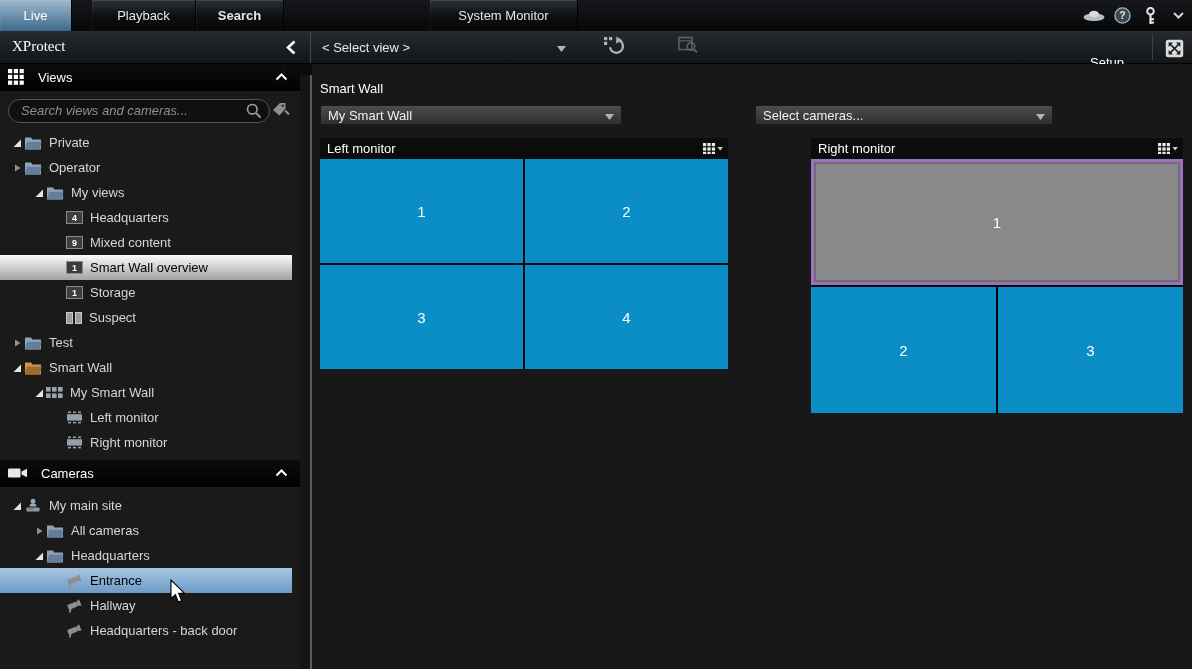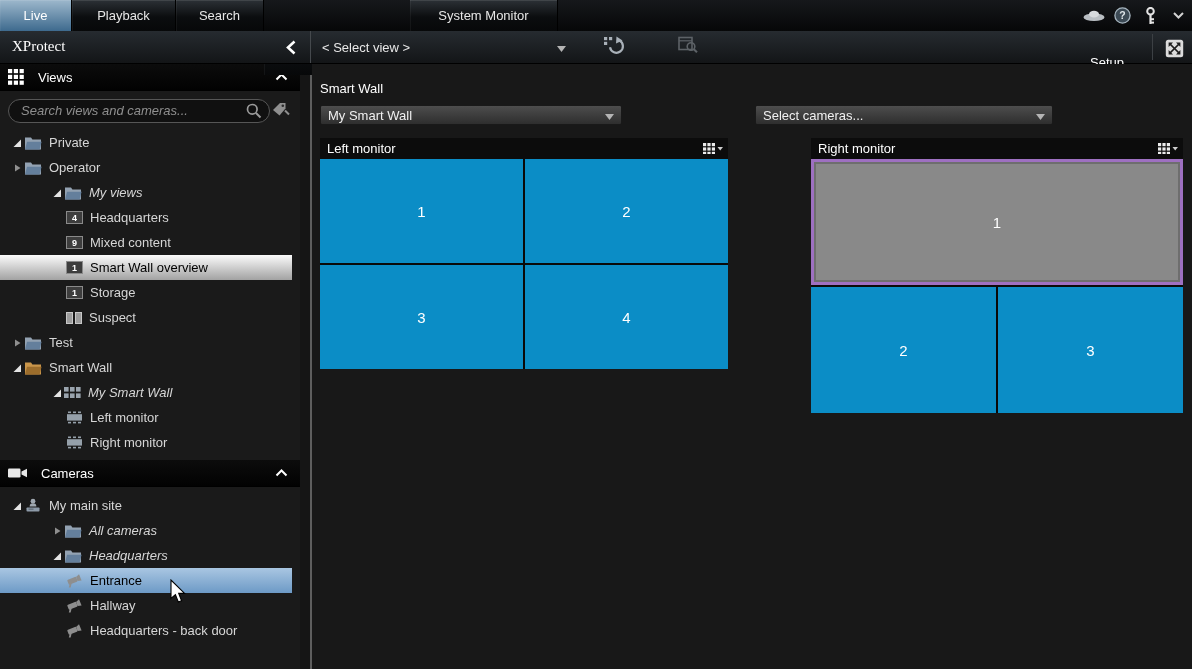--- a/index.html
+++ b/index.html
@@ -5,22 +5,22 @@
   *{margin:0;padding:0;box-sizing:border-box;}
   html,body{width:1192px;height:669px;overflow:hidden;}
   body{background:#181818;font-family:"Liberation Sans",sans-serif;position:relative;-webkit-font-smoothing:antialiased;}
 
   
   .tabbar{height:31px;background:linear-gradient(#16181b,#060708);display:flex;position:relative;}
   .tab{height:31px;display:flex;align-items:center;justify-content:center;color:#e6e6e6;font-size:13px;
        background:linear-gradient(#2c3136,#0b0d0f 55%,#070809);border-right:1px solid #000;
        box-shadow:inset 0 1px 0 rgba(255,255,255,.10),inset 1px 0 0 rgba(255,255,255,.05);cursor:pointer;}
   .tab:nth-child(1){width:72px;}
-  .tab:nth-child(2){width:104px;}
-  .tab:nth-child(3){width:88px;}
+  .tab:nth-child(2){width:104px;margin-left:20px;}
+  .tab:nth-child(3){width:88px;font-weight:bold;}
   .tab:nth-child(4){width:146px;margin-top:44px;}
   .tab:nth-child(5){width:148px;}
   .tab.active{background:linear-gradient(var(--tab-active-top,#9db8cc),var(--tab-active-bottom,#3e6a8e));color:#fff;}
   .tab-icons{position:absolute;right:0;top:0;height:31px;display:flex;align-items:center;}
   .icon-btn{display:flex;align-items:center;justify-content:center;cursor:pointer;}
   .tab-icons .icon-btn{width:28px;height:31px;}
 
   
   .toolbar{height:33px;background:linear-gradient(#262b30,#131517);border-bottom:1px solid #000;position:relative;}
   .brand{position:absolute;left:12px;top:7px;color:#fff;font-size:15px;font-family:Liberation Serif, serif;}
@@ -49,21 +49,21 @@
       color:#d0d0d0;font-size:13px;font-style:italic;padding:0 30px 0 12px;outline:none;}
   .search-input::placeholder{color:#8f8f8f;font-style:italic;}
   .search-mag{position:absolute;left:246px;top:12px;}
   .tag-btn{position:absolute;left:272px;top:11px;}
 
   
   .trow{height:25px;width:292px;display:flex;align-items:center;color:#d6d6d6;font-size:13px;cursor:pointer;}
   .trow .caret{width:14px;display:flex;justify-content:center;flex:none;}
   .trow .ticn{margin-right:7px;display:flex;align-items:center;flex:none;}
   .trow.i1{padding-left:10px;}
-  .trow.i2{padding-left:50px;font-style:italic;}
+  .trow.i2{padding-left:32px;}
   .trow.i3{padding-left:52px;}
   .trow.sel-gray{background:linear-gradient(#fbfbfb,#a2a2a2);color:#000;}
   .trow.sel-blue{background:linear-gradient(var(--row-sel-top,#a9c6e2),var(--row-sel-bottom,#6d9ac6));color:#000;}
   .badge{min-width:17px;height:13px;background:#3d3d3d;border:1px solid #8a8a8a;color:#fff;font-size:9px;
       font-weight:bold;display:flex;align-items:center;justify-content:center;padding:0 1px;}
   .badge-pair{display:flex;gap:2px;}
   .badge-pair i{width:7px;height:12px;background:#9c9c9c;border:1px solid #c8c8c8;display:block;}
   .cameras-section .panel-header{margin-top:5px;}
   .cameras-tree{margin-top:6px;}
 

